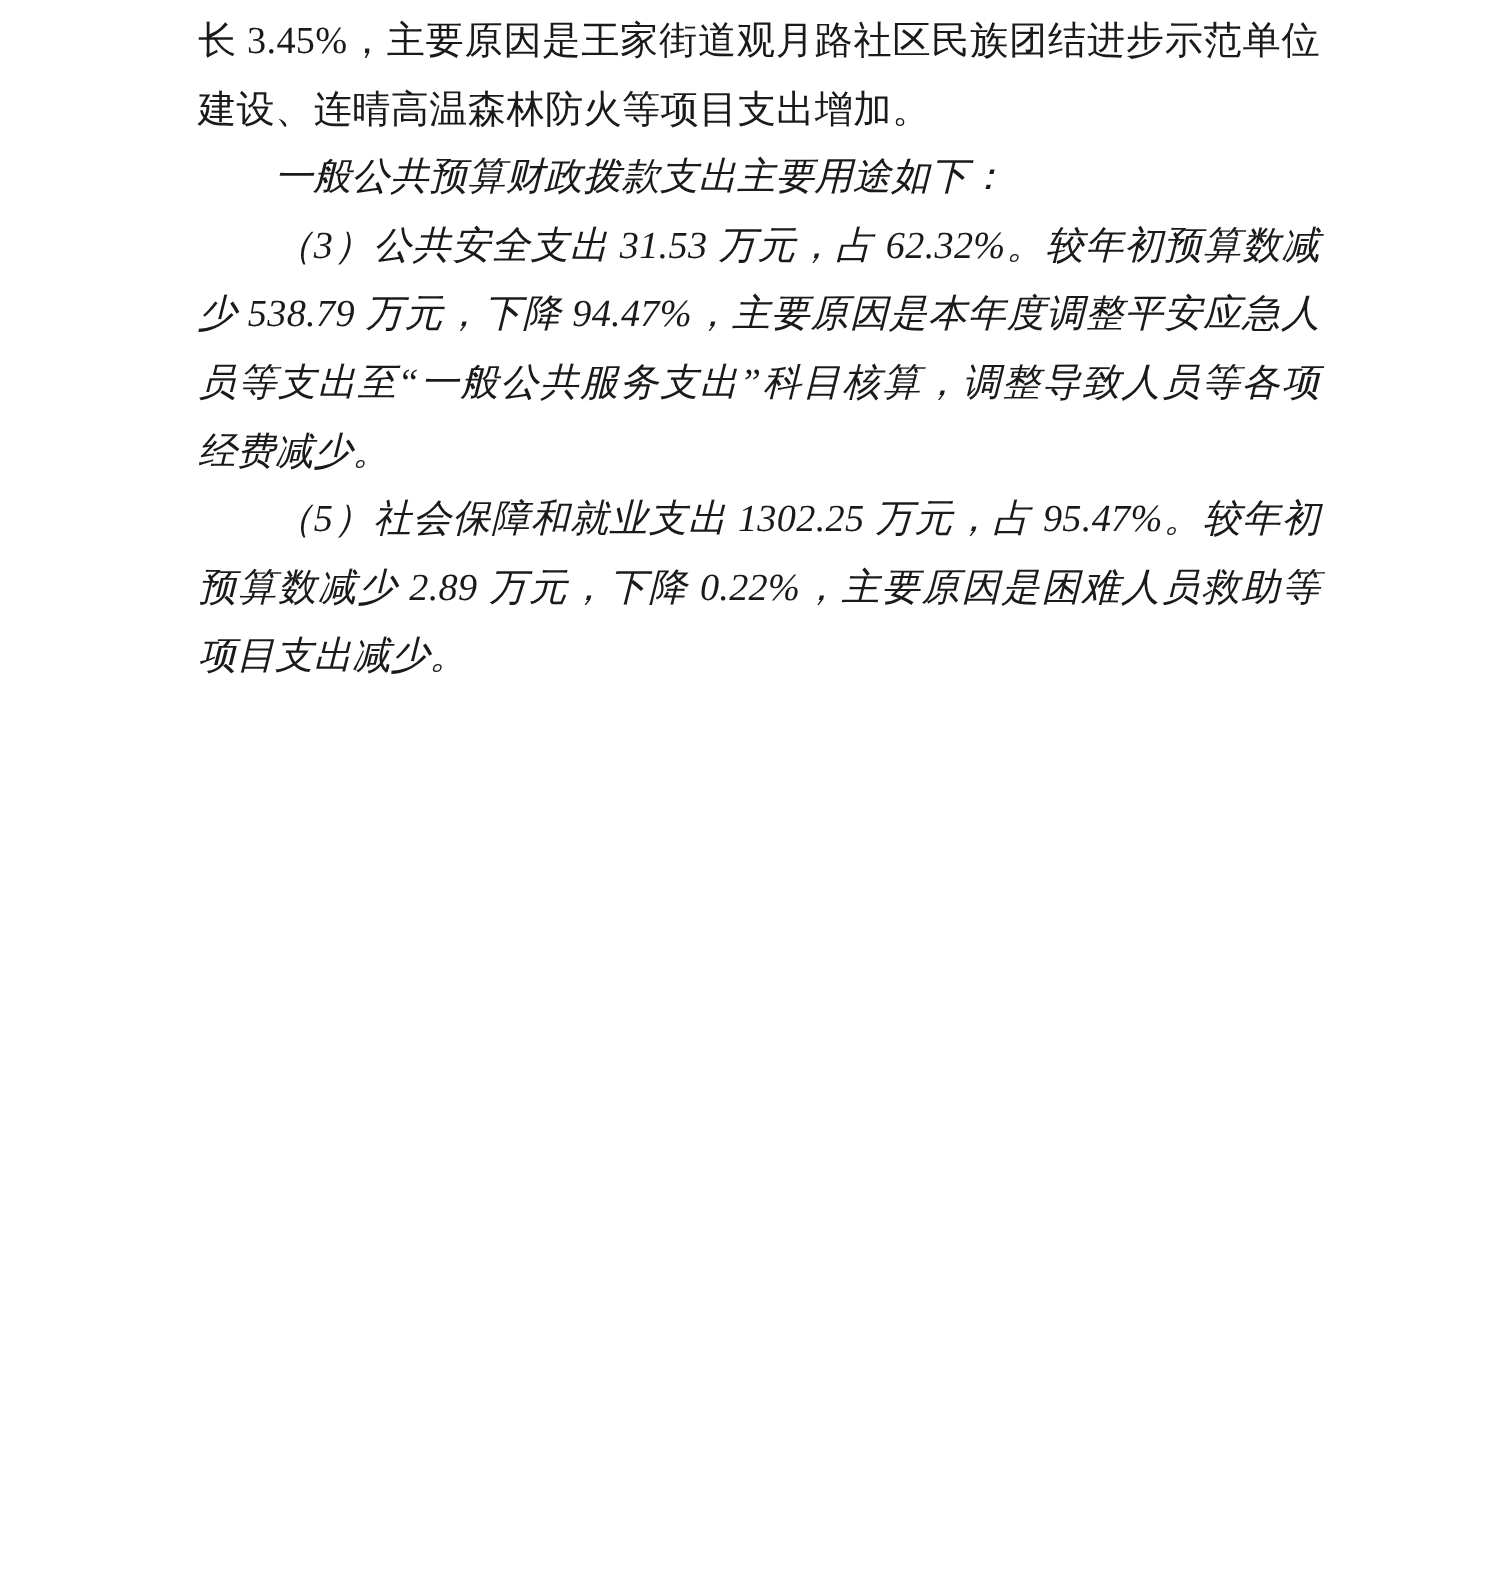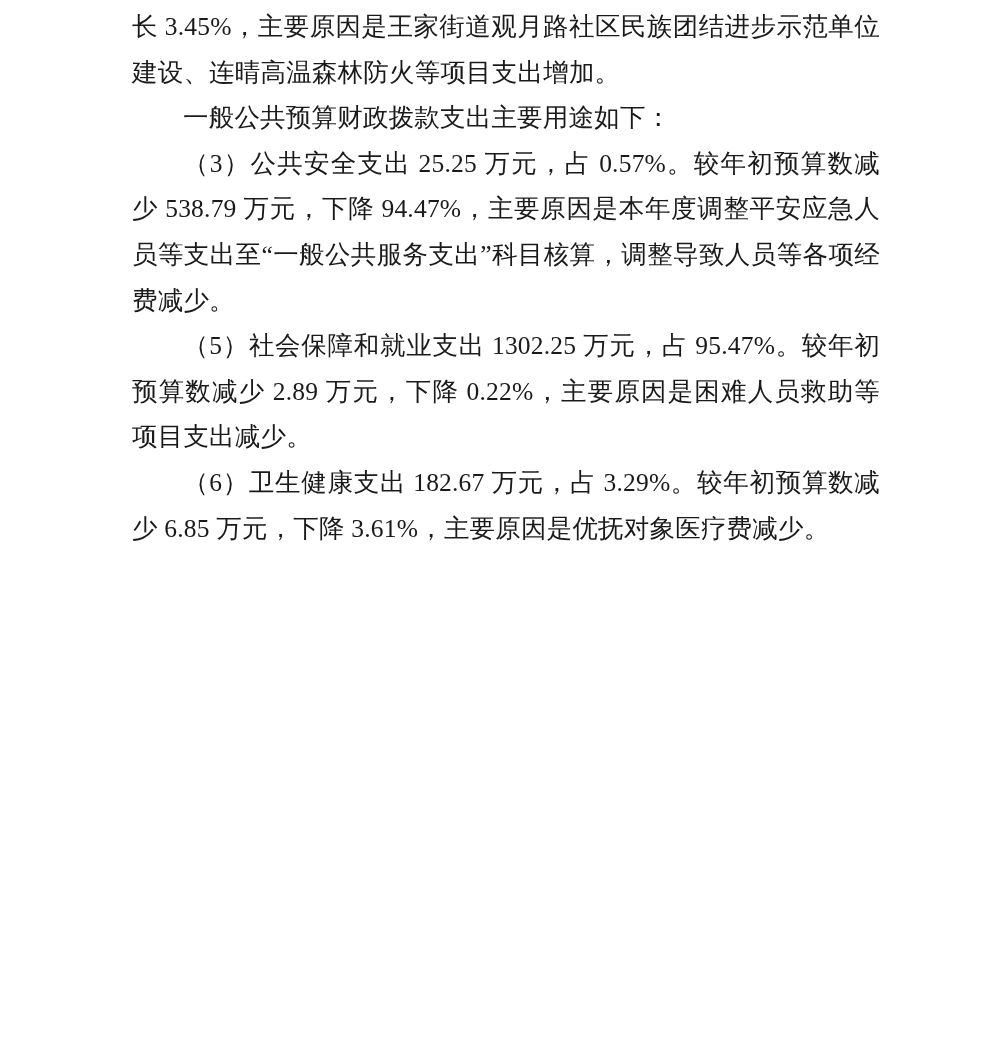--- a/index.html
+++ b/index.html
@@ -30,29 +30,29 @@
     font-size: 25.5px;
     line-height: 45.6px;
     text-align: justify;
     text-justify: inter-ideograph;
     letter-spacing: 0.2px;
     word-break: break-all;
     font-family: "Liberation Serif", "DejaVu Serif", serif;
   }
   p.indent {
     text-indent: 2em;
+    font-style: italic;
   }
   p.cont {
     text-indent: 0;
   }
 </style>
 </head>
 <body>
 
 <div class="page">
   <div class="doc-body">
     <p class="para cont">长 3.45%，主要原因是王家街道观月路社区民族团结进步示范单位建设、连晴高温森林防火等项目支出增加。</p>
     <p class="para indent">一般公共预算财政拨款支出主要用途如下：</p>
-    <p class="para indent">（3）公共安全支出 25.25 万元，占 0.57%。较年初预算数减少 538.79 万元，下降 94.47%，主要原因是本年度调整平安应急人员等支出至“一般公共服务支出”科目核算，调整导致人员等各项经费减少。</p>
+    <p class="para indent">（3）公共安全支出 31.53 万元，占 62.32%。较年初预算数减少 538.79 万元，下降 94.47%，主要原因是本年度调整平安应急人员等支出至“一般公共服务支出”科目核算，调整导致人员等各项经费减少。</p>
     <p class="para indent">（5）社会保障和就业支出 1302.25 万元，占 95.47%。较年初预算数减少 2.89 万元，下降 0.22%，主要原因是困难人员救助等项目支出减少。</p>
-    <p class="para indent">（6）卫生健康支出 182.67 万元，占 3.29%。较年初预算数减少 6.85 万元，下降 3.61%，主要原因是优抚对象医疗费减少。</p>
   </div>
 </div>
 
 </body></html>

